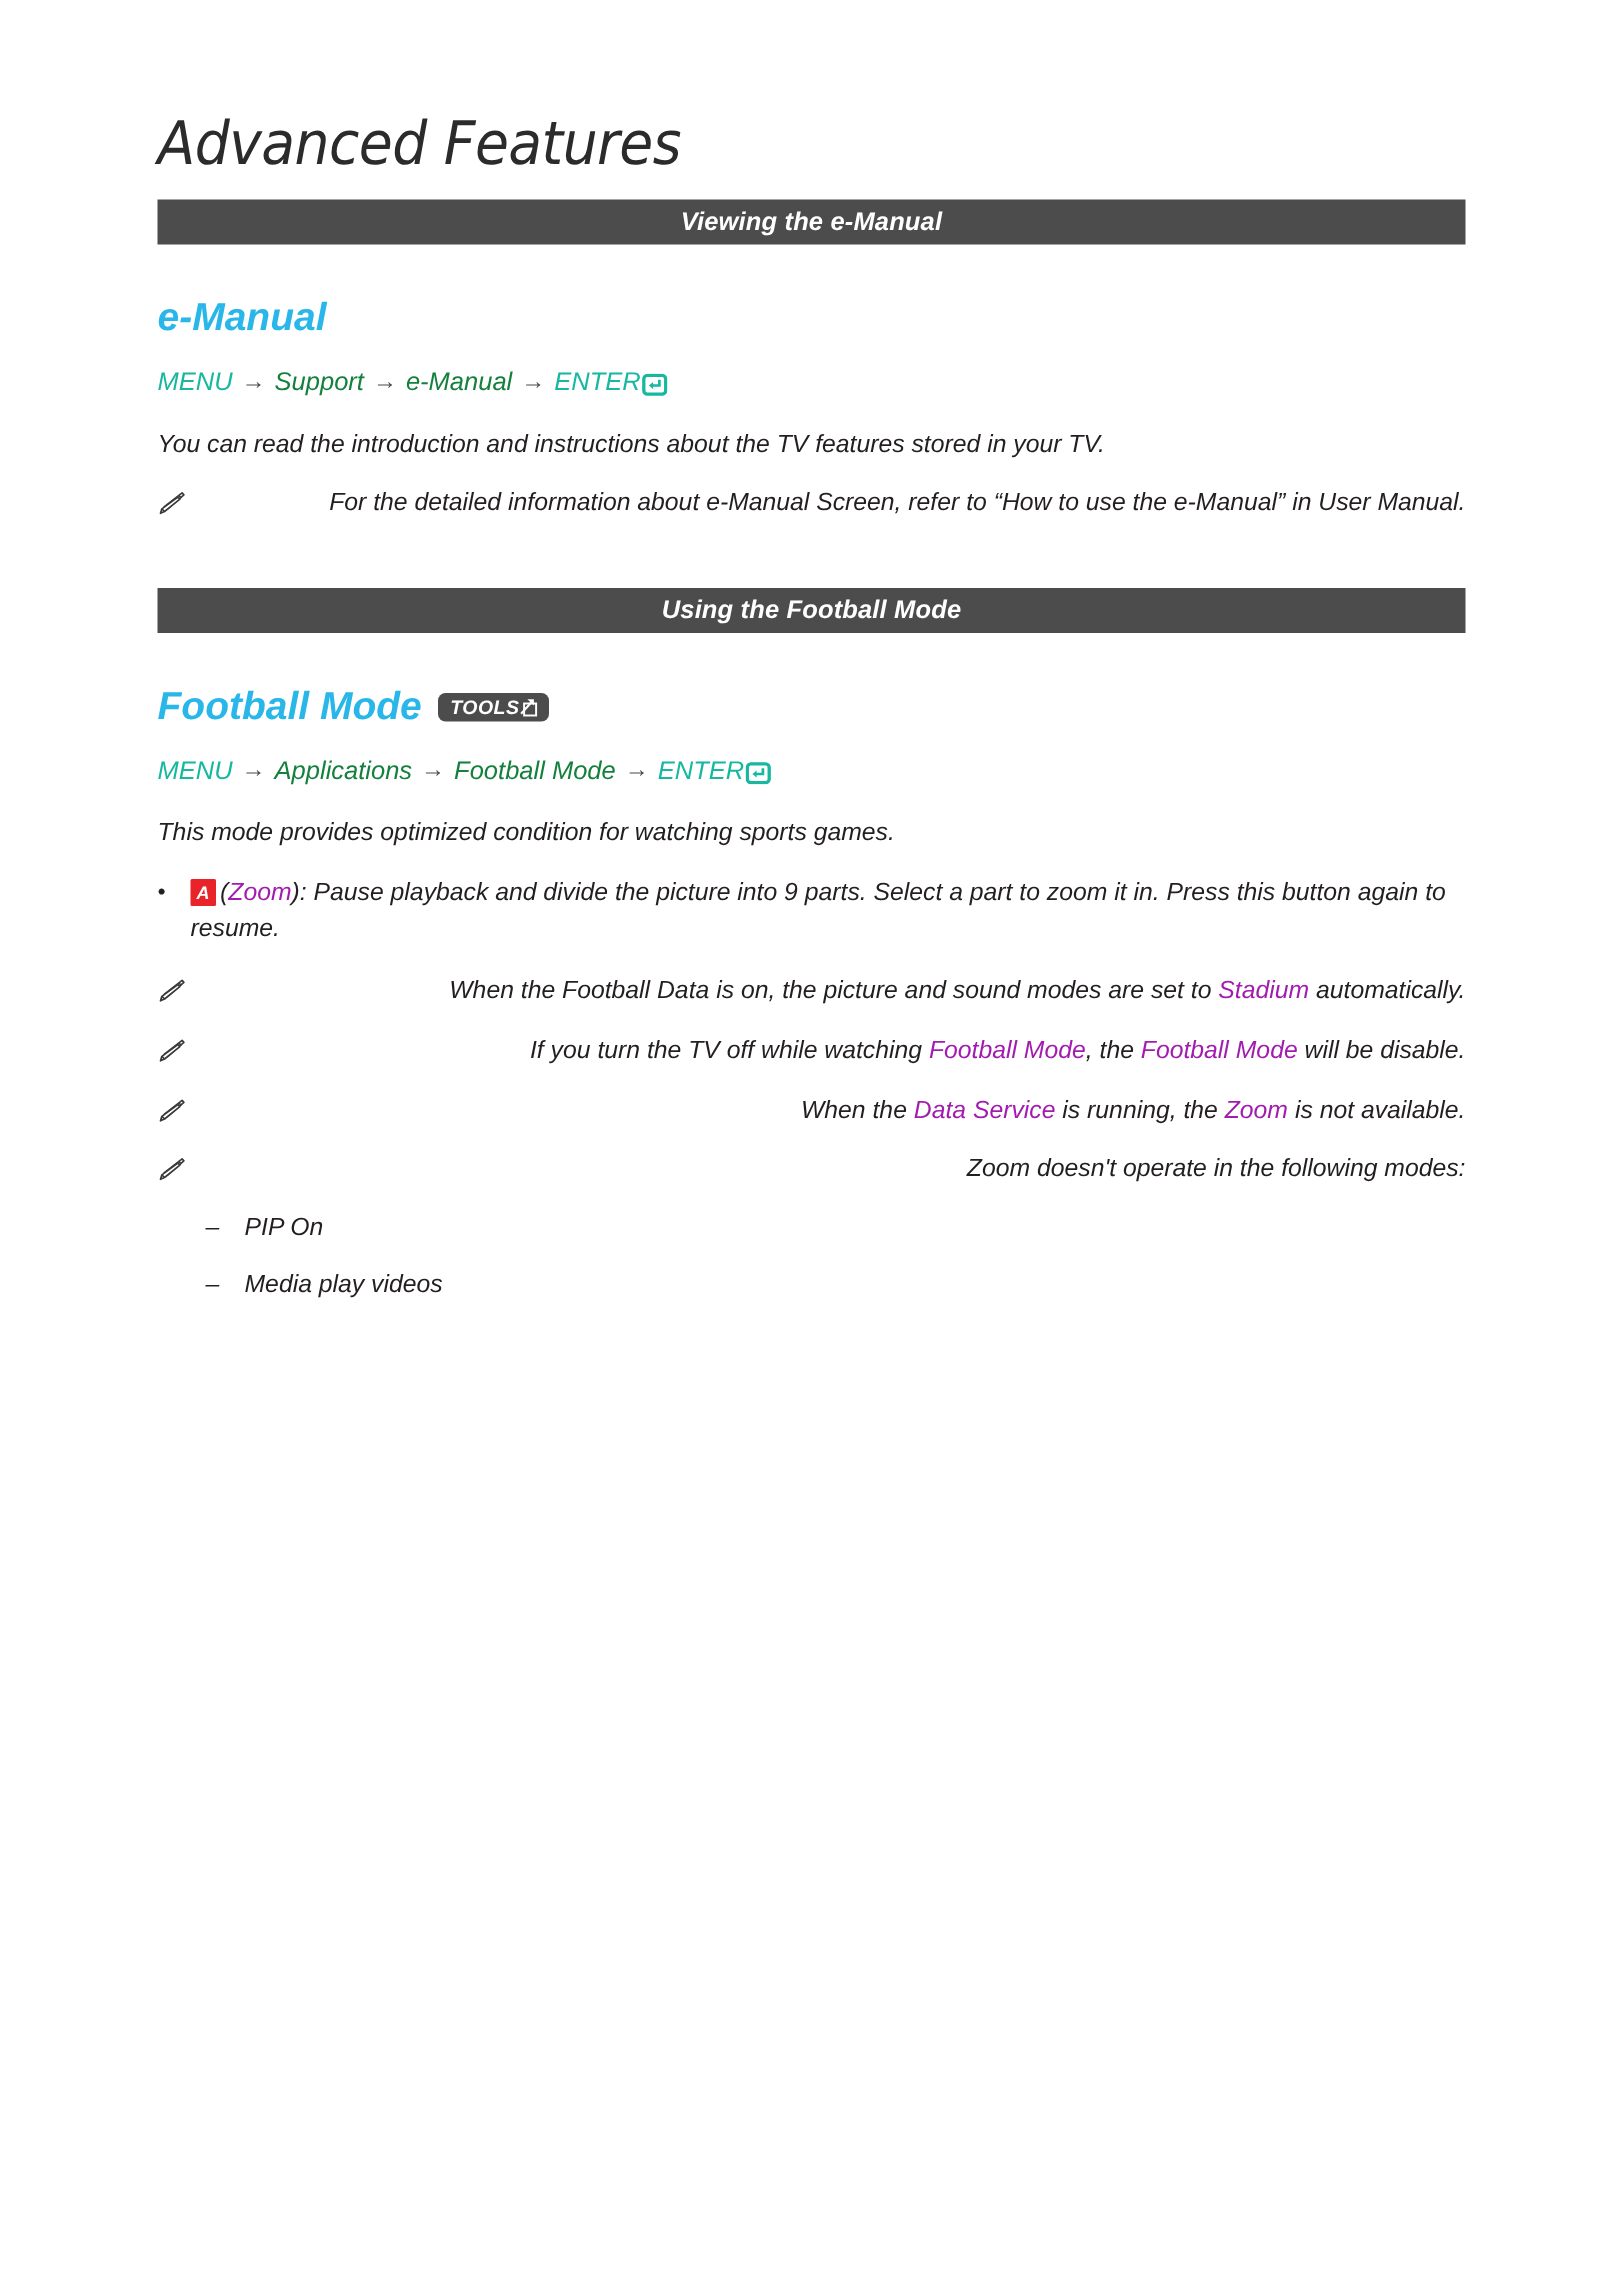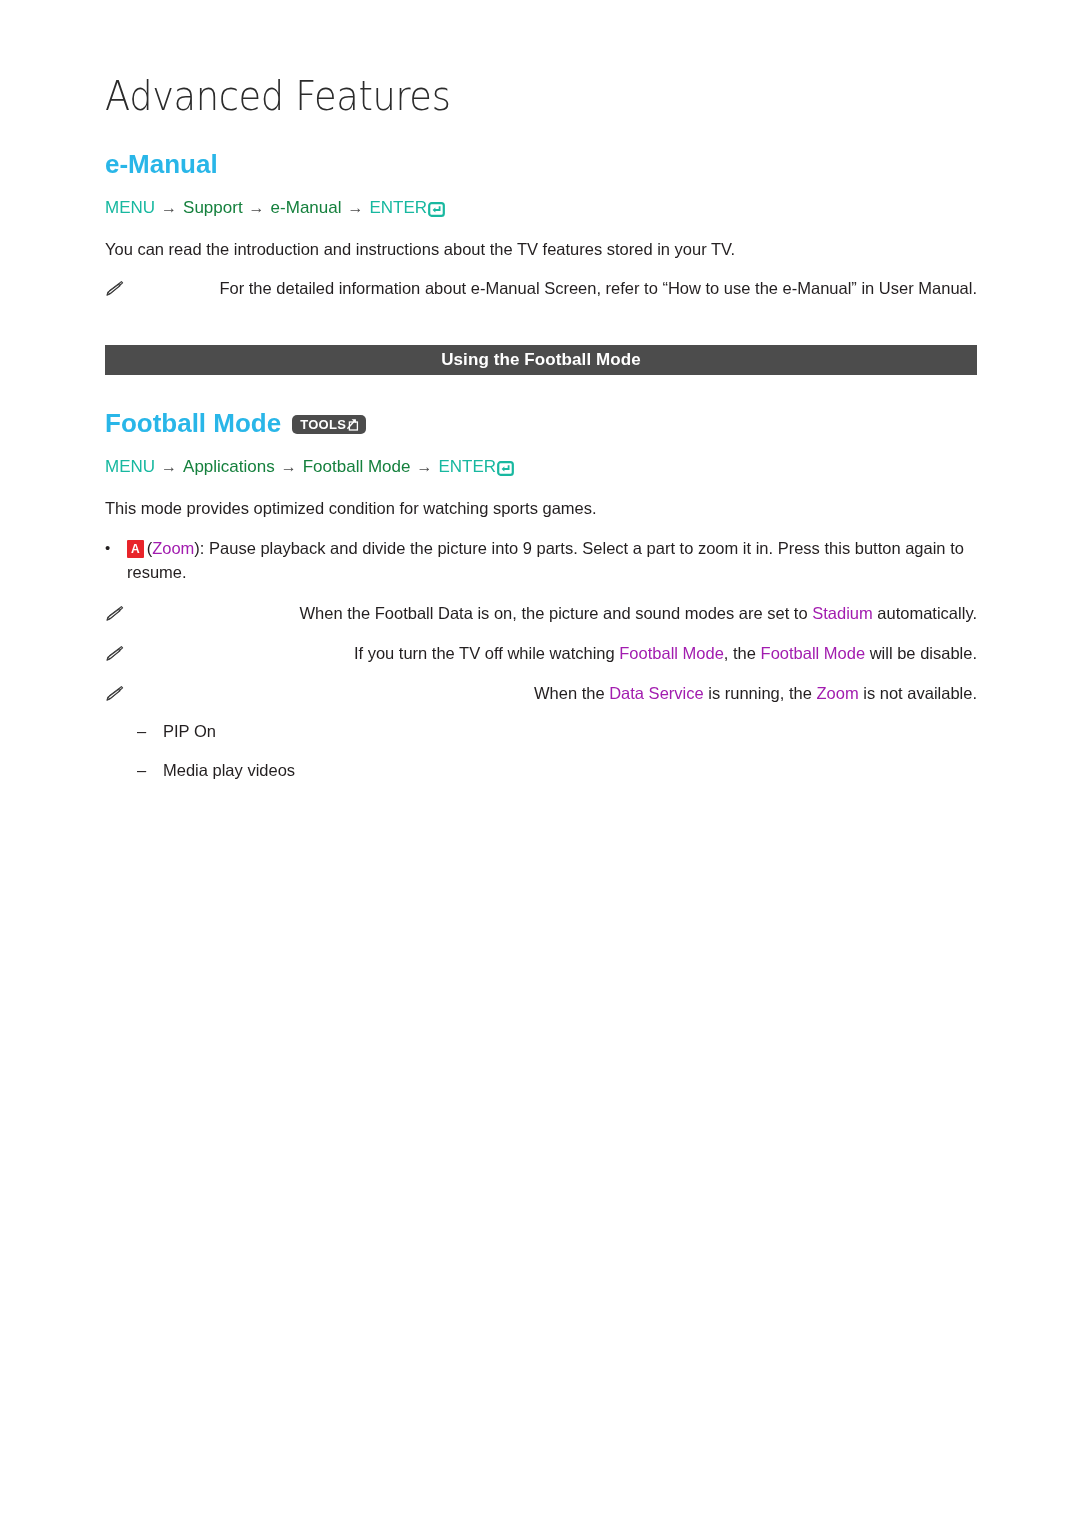--- a/index.html
+++ b/index.html
@@ -15,20 +15,21 @@
     color: #231f20;
     -webkit-font-smoothing: antialiased;
   }
 
   .page {
     position: absolute;
     left: 0; top: 0;
     width: 1080px;
     height: 1218px;
     overflow: hidden;
+    font-style: italic;
   }
 
   .content {
     position: absolute;
     left: 105px;
     top: 0;
     width: 872px;
   }
 
   
@@ -214,20 +215,23 @@
   }
 </style>
 </head>
 <body>
 
 <div class="page">
   <div class="content">
 
     <h1 class="page-title">Advanced Features</h1>
 
+    <div class="section-bar">
+      <span>Viewing the e-Manual</span>
+    </div>
 
     <div class="blue-heading">
       <span>e-Manual</span>
     </div>
 
     <div class="menu-path">
       <span class="mp-green">MENU</span>
       <span class="mp-arrow">→</span>
       <span class="mp-blue">Support</span>
       <span class="mp-arrow">→</span>
@@ -342,20 +346,34 @@
     <path d="M16.4 1.6 L17.6 2.9 L6.6 12.4 L3.6 13.9 L4.6 10.7 Z" fill="#ffffff"></path>
     <path d="M14.3 3.4 L15.9 5.0"></path>
     <path d="M4.6 10.7 L6.6 12.4"></path>
     <path d="M13.6 4.4 L14.9 5.8 L4.7 14.0 L2.0 15.2 L2.9 12.2 Z" fill="#ffffff"></path>
     <path d="M2.9 12.2 L4.7 14.0"></path>
   </g>
             </svg>
           </span>
           <span class="note-text"><span>When the </span><span class="hl">Data Service</span><span> is running, the </span><span class="hl">Zoom</span><span> is not available.</span></span>
         </div>
+        <div class="note">
+          <span class="note-icon">
+            <svg width="19" height="17" viewBox="0 0 19 17">
+  <g fill="none" stroke="#3a3a3a" stroke-width="1.1" stroke-linejoin="round">
+    <path d="M16.4 1.6 L17.6 2.9 L6.6 12.4 L3.6 13.9 L4.6 10.7 Z" fill="#ffffff"></path>
+    <path d="M14.3 3.4 L15.9 5.0"></path>
+    <path d="M4.6 10.7 L6.6 12.4"></path>
+    <path d="M13.6 4.4 L14.9 5.8 L4.7 14.0 L2.0 15.2 L2.9 12.2 Z" fill="#ffffff"></path>
+    <path d="M2.9 12.2 L4.7 14.0"></path>
+  </g>
+            </svg>
+          </span>
+          <span class="note-text"><span>Zoom doesn't operate in the following modes:</span></span>
+        </div>
       </div>
 
     <div id="sub-items">
         <div class="dash-row">
           <span class="dash-mark">–</span>
           <span>PIP On</span>
         </div>
         <div class="dash-row">
           <span class="dash-mark">–</span>
           <span>Media play videos</span>

